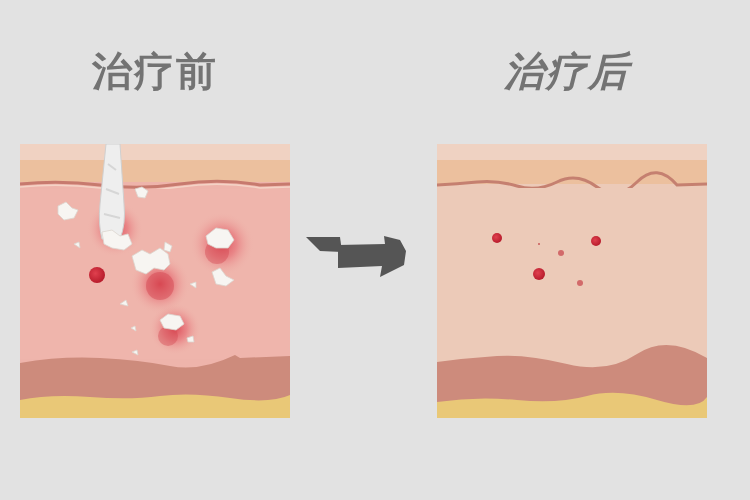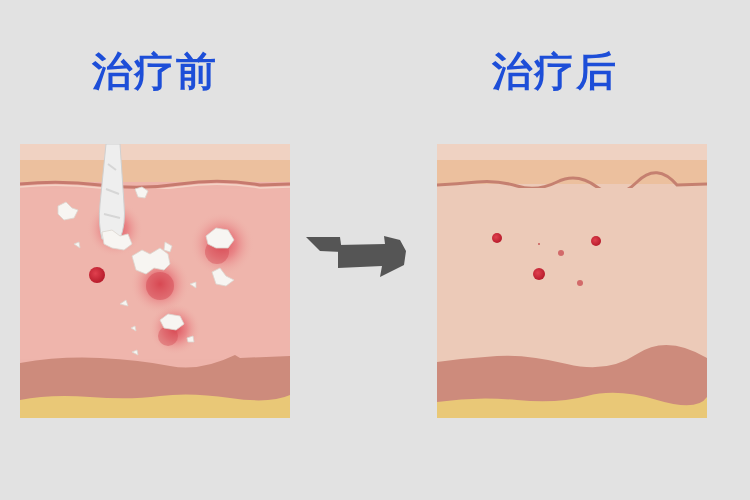--- a/index.html
+++ b/index.html
@@ -4,25 +4,25 @@
 <style>
   html, body { margin: 0; padding: 0; }
   body {
     width: 750px; height: 500px; overflow: hidden;
     background: #e2e2e2;
     position: relative;
     font-family: "DejaVu Sans", sans-serif;
   }
   .title {
     position: absolute; top: 44px;
-    font-size: 40px; font-weight: bold; color: #1d4ed8;
+    font-size: 40px; font-weight: bold; color: #737373;
     letter-spacing: 2px;
   }
   #title-before { left: 92px; }
-  #title-after { left: 492px; }
+  #title-after { left: 504px; font-style: italic; }
   .panel { position: absolute; top: 144px; width: 270px; height: 274px; }
   #panel-before { left: 20px; }
   #panel-after { left: 437px; }
   .panel svg { display: block; }
   #arrow { position: absolute; left: 300px; top: 225px; }
 </style>
 </head>
 <body>
 
 <div id="title-before" class="title">治疗前</div>

